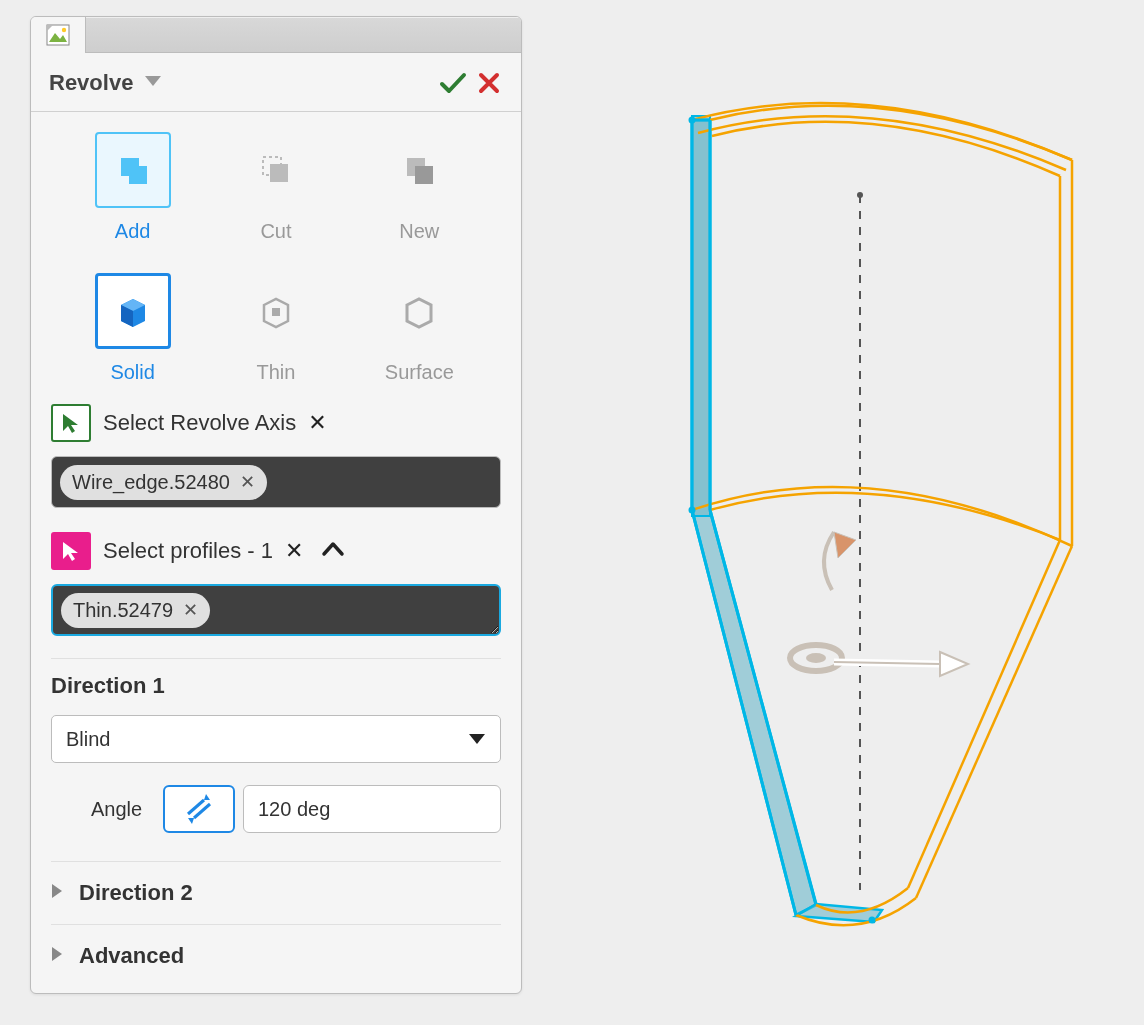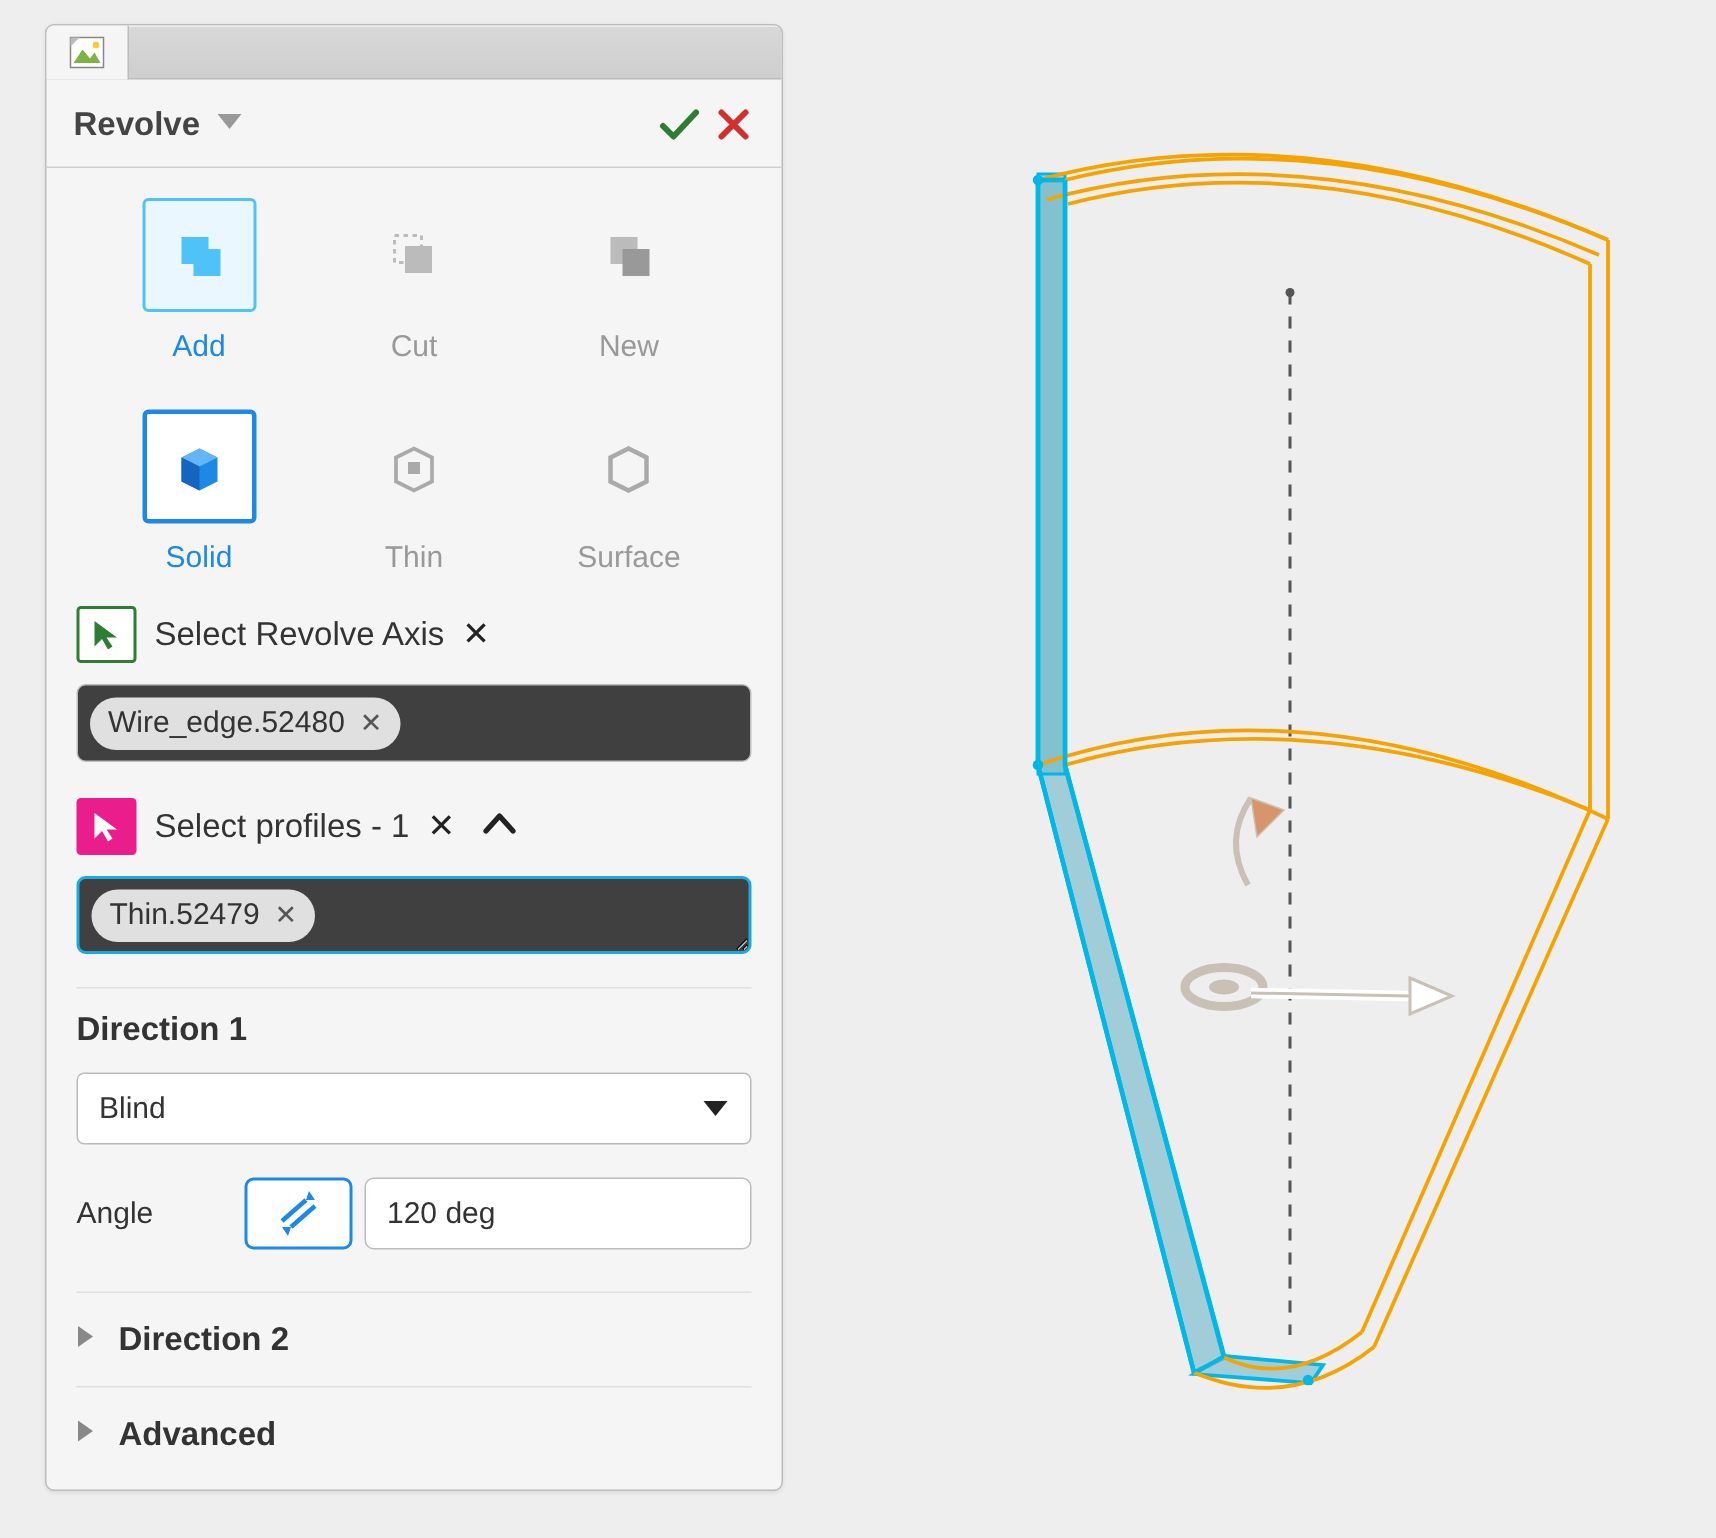--- a/index.html
+++ b/index.html
@@ -178,20 +178,21 @@
   .angle-row {
     display: flex;
     align-items: center;
     padding: 22px 0 24px 0;
     gap: 0;
   }
   .angle-label {
     font-size: 20px;
     color: #333;
     flex: 1;
+    margin-left: 40px;
   }
   .swap-btn {
     width: 72px; height: 48px;
     border: 2px solid #1e88e5;
     border-radius: 6px;
     background: #fff;
     display: flex; align-items: center; justify-content: center;
     cursor: pointer;
     margin-right: 8px;
   }

